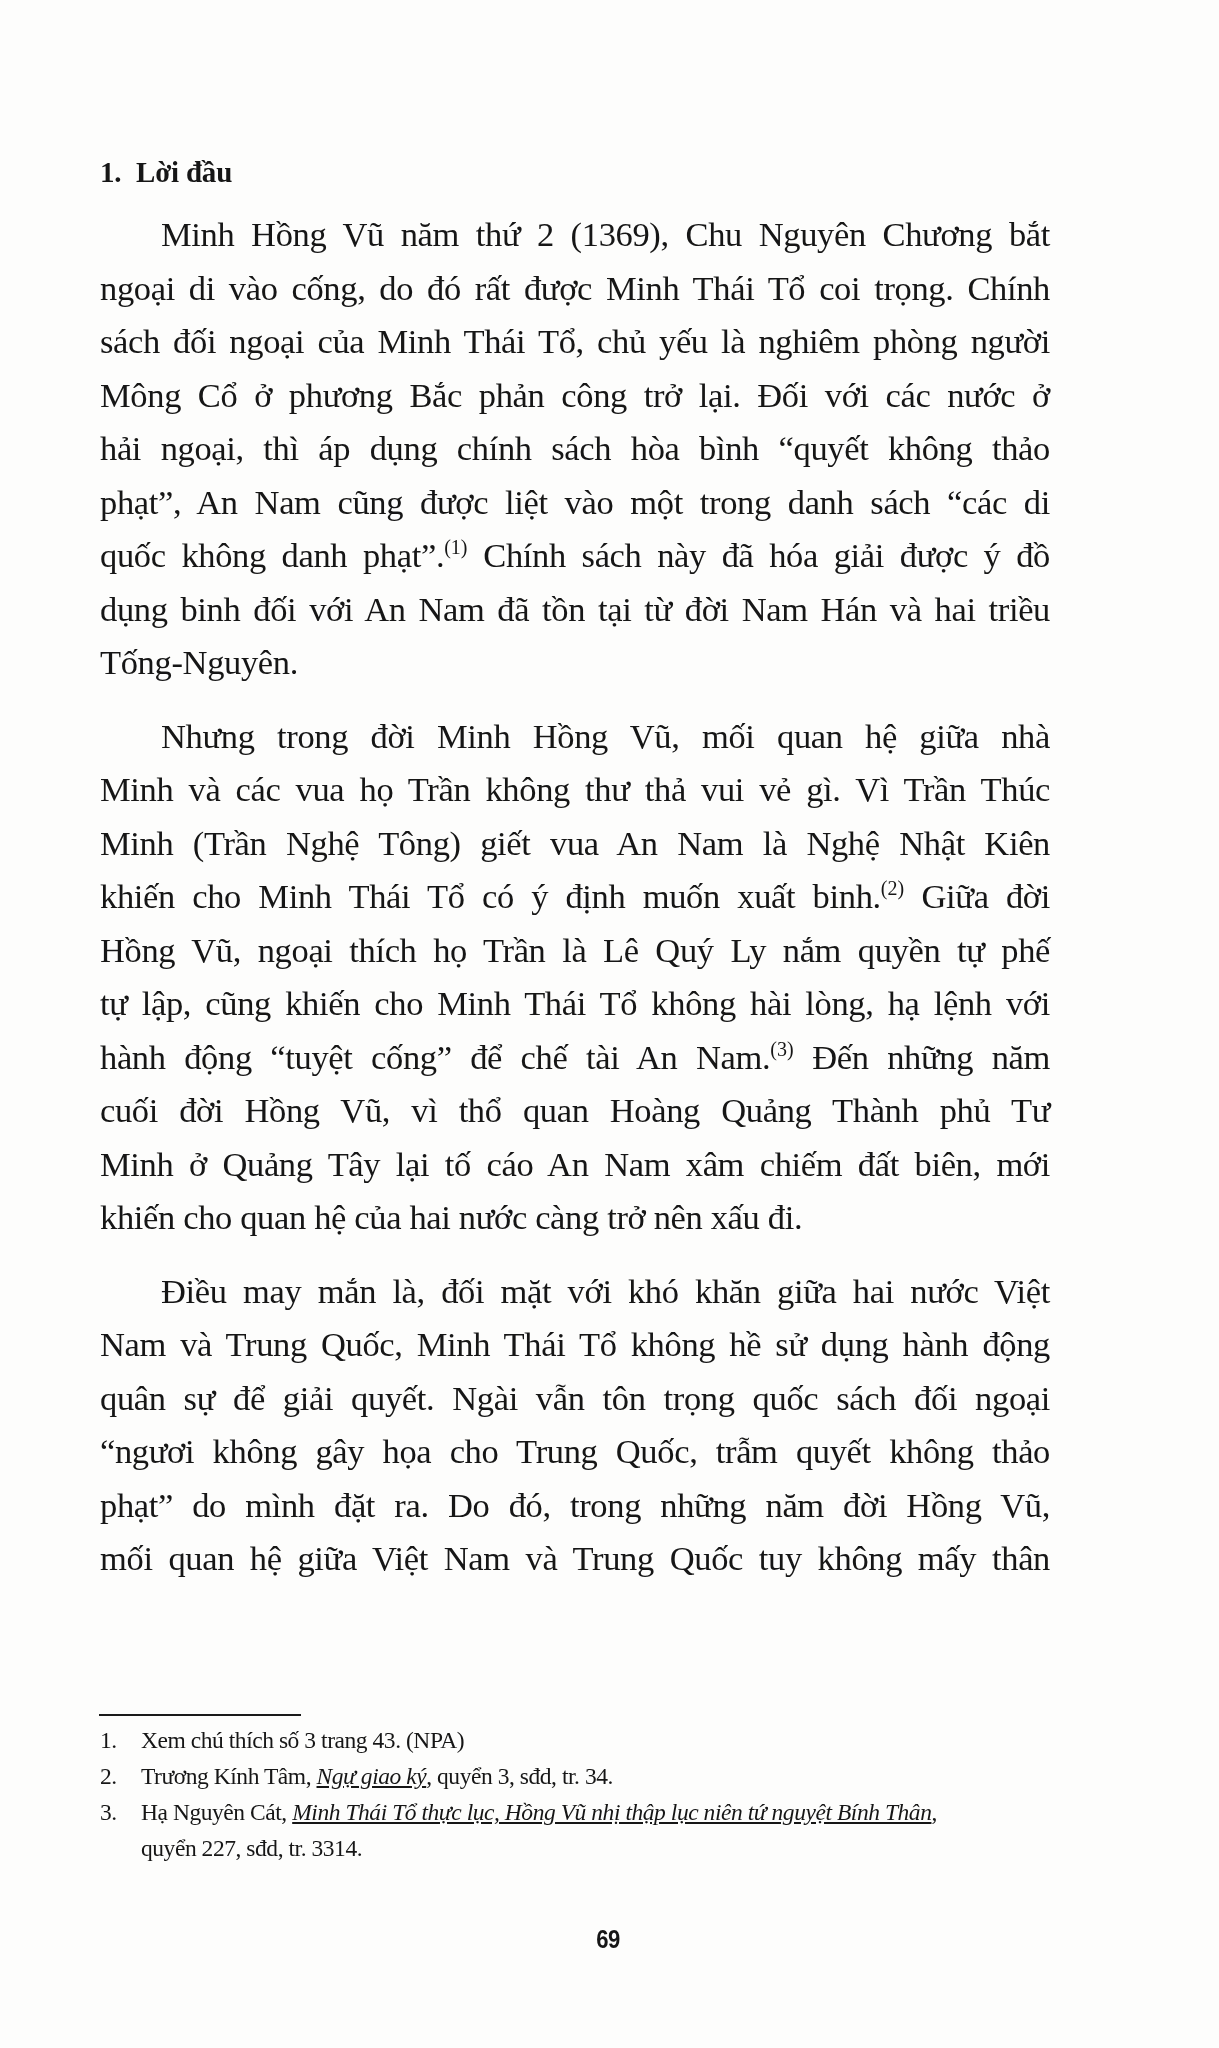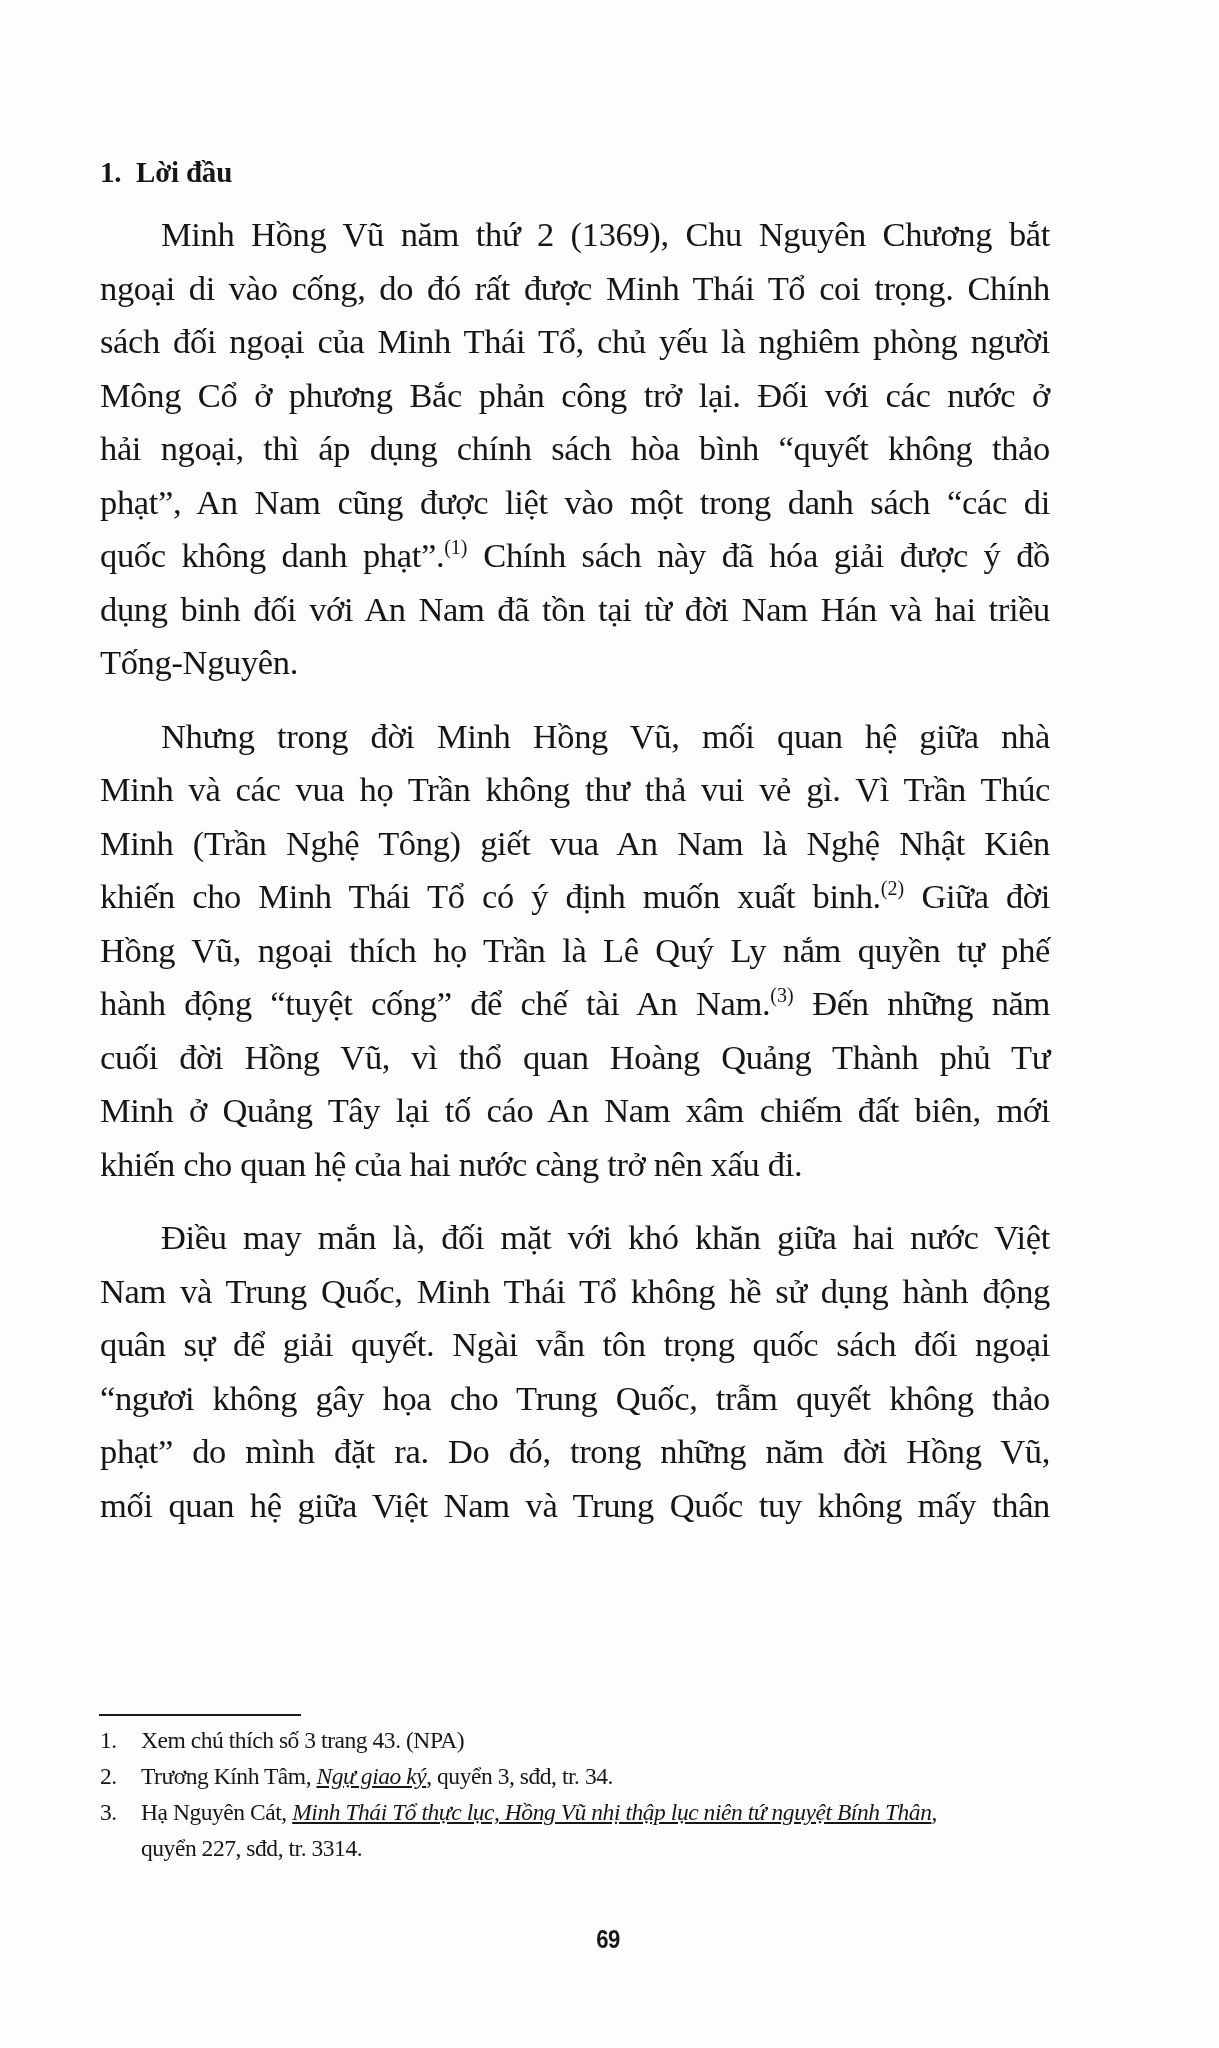--- a/index.html
+++ b/index.html
@@ -124,20 +124,21 @@
     <span class="line">dụng binh đối với An Nam đã tồn tại từ đời Nam Hán và hai triều</span>
     <span class="line last">Tống-Nguyên.</span>
   </p>
 
   <p class="para">
     <span class="line first">Nhưng trong đời Minh Hồng Vũ, mối quan hệ giữa nhà</span>
     <span class="line">Minh và các vua họ Trần không thư thả vui vẻ gì. Vì Trần Thúc</span>
     <span class="line">Minh (Trần Nghệ Tông) giết vua An Nam là Nghệ Nhật Kiên</span>
     <span class="line"><span>khiến cho Minh Thái Tổ có ý định muốn xuất binh.</span><sup class="fn">(2)</sup><span> Giữa đời</span></span>
     <span class="line">Hồng Vũ, ngoại thích họ Trần là Lê Quý Ly nắm quyền tự phế</span>
+    <span class="line">tự lập, cũng khiến cho Minh Thái Tổ không hài lòng, hạ lệnh với</span>
     <span class="line"><span>hành động “tuyệt cống” để chế tài An Nam.</span><sup class="fn">(3)</sup><span> Đến những năm</span></span>
     <span class="line">cuối đời Hồng Vũ, vì thổ quan Hoàng Quảng Thành phủ Tư</span>
     <span class="line">Minh ở Quảng Tây lại tố cáo An Nam xâm chiếm đất biên, mới</span>
     <span class="line last">khiến cho quan hệ của hai nước càng trở nên xấu đi.</span>
   </p>
 
   <p class="para">
     <span class="line first">Điều may mắn là, đối mặt với khó khăn giữa hai nước Việt</span>
     <span class="line">Nam và Trung Quốc, Minh Thái Tổ không hề sử dụng hành động</span>
     <span class="line">quân sự để giải quyết. Ngài vẫn tôn trọng quốc sách đối ngoại</span>

